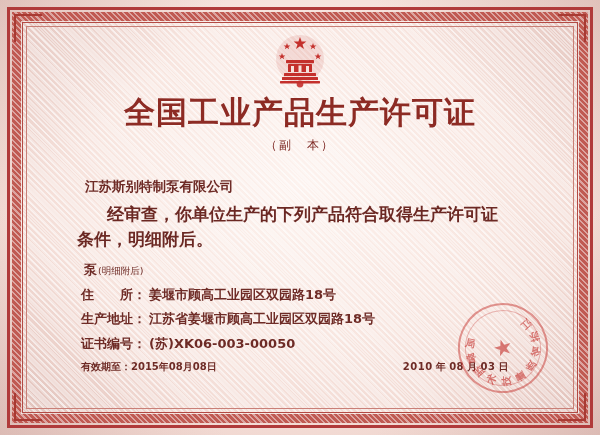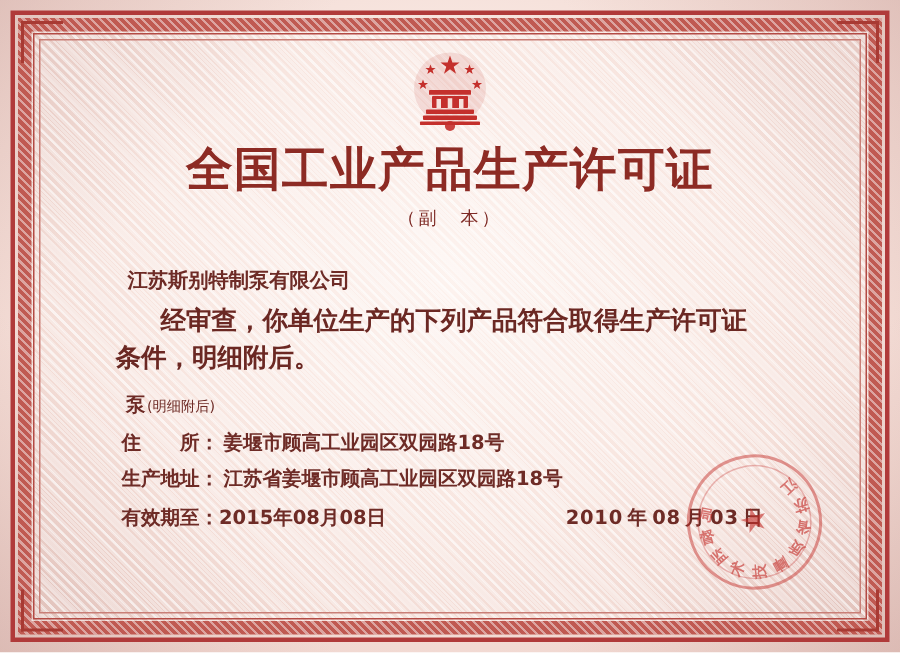--- a/index.html
+++ b/index.html
@@ -180,21 +180,21 @@
     margin-left: 1px;
   }
 
   
   .date-row {
     position: relative;
     width: 446px;
     margin-left: 8px;
     display: flex;
     align-items: flex-start;
-    font-size: 13px;
+    font-size: 10px;
     font-weight: bold;
     color: #6e2b26;
     margin-top: 1px;
   }
   .date-left { white-space: nowrap; }
   .date-right {
     margin-left: auto;
     white-space: nowrap;
     letter-spacing: 0.5px;
     padding-right: 18px;
@@ -319,20 +319,24 @@
         <span class="field-value">泵</span>
         <span class="field-note">(明细附后)</span>
       </div>
       <div class="field-row">
         <span class="field-label">住　　所：</span>
         <span class="field-value">姜堰市顾高工业园区双园路18号</span>
       </div>
       <div class="field-row">
         <span class="field-label">生产地址：</span>
         <span class="field-value">江苏省姜堰市顾高工业园区双园路18号</span>
+      </div>
+      <div class="field-row">
+        <span class="field-label">证书编号：</span>
+        <span class="field-value">(苏)XK06-003-00050</span>
       </div>
     </div>
 
     <div class="date-row">
       <span class="date-left">有效期至：</span>
       <span class="date-left">2015年08月08日</span>
       <span class="date-right">
         <span class="num">2010</span><span>年</span><span class="num">08</span><span>月</span><span class="num">03</span><span>日</span>
       </span>
     </div>

